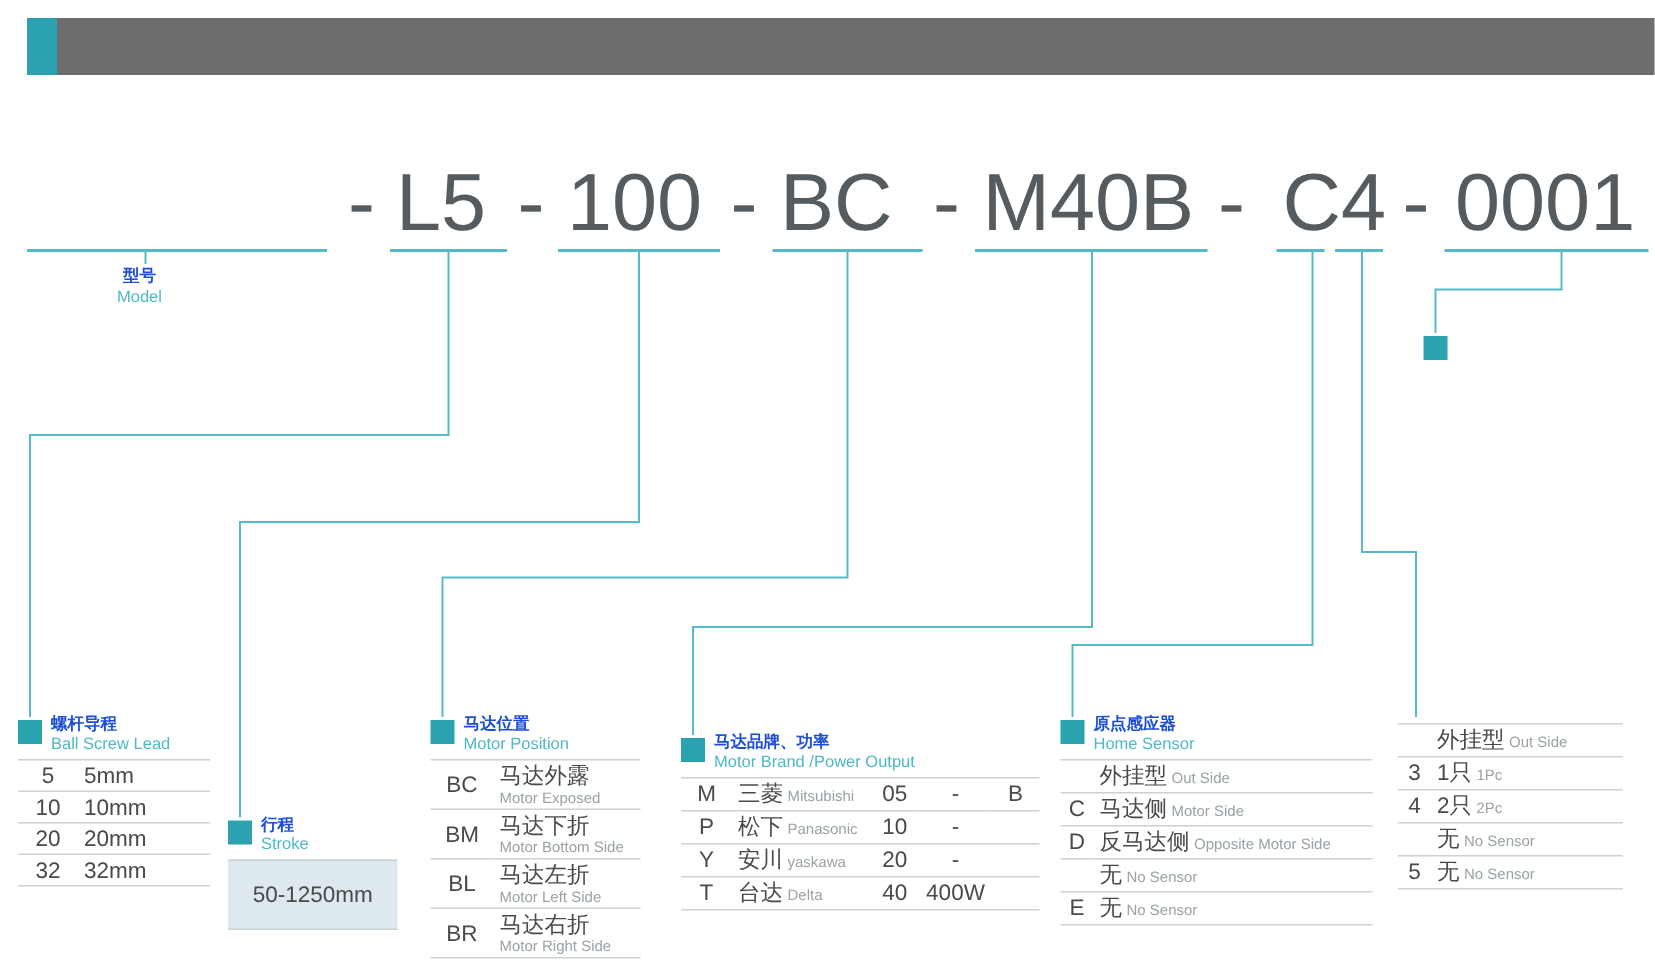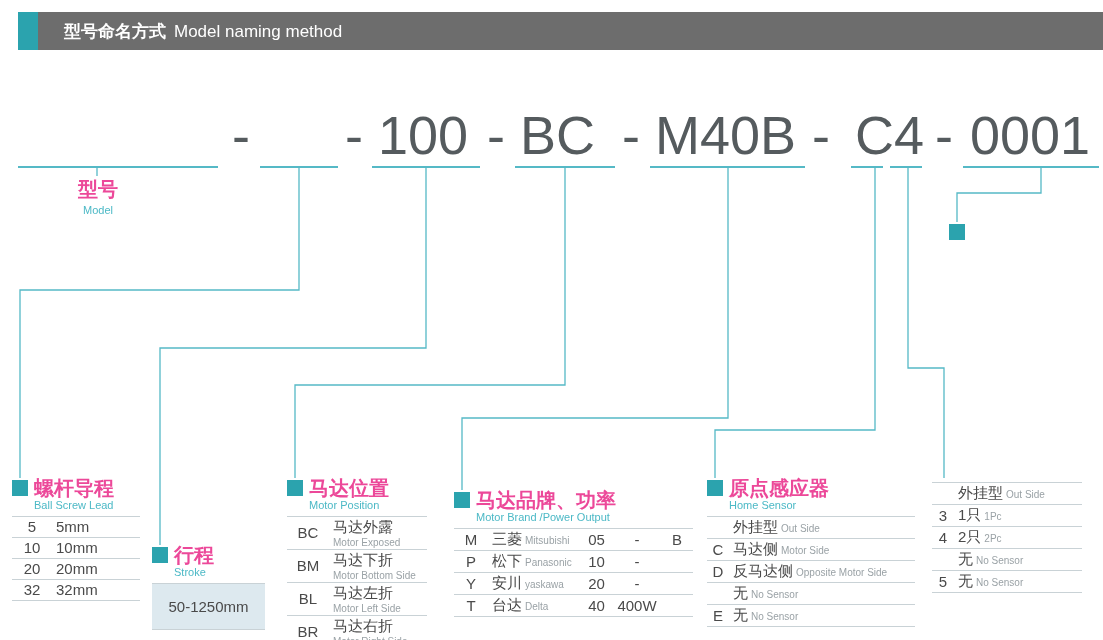--- a/index.html
+++ b/index.html
@@ -47,21 +47,21 @@
   .uline { position:absolute; height:1.5px; background:#55b9c6; }
 
   
   svg.conn { position:absolute; left:0; top:0; width:1103px; height:640px; pointer-events:none; }
 
   
   .callout { position:absolute; }
   .callout-head { display:flex; align-items:flex-start; }
   .sq { width:16px; height:16px; background:#2ba3ae; flex:0 0 auto; margin-top:2px; }
   .callout-titles { margin-left:6px; line-height:1.05; }
-  .t-cn { color:#ec4899; font-weight:bold; font-size:20px; white-space:nowrap; }
+  .t-cn { color:#1d4ed8; font-weight:bold; font-size:11px; white-space:nowrap; }
   .t-en { color:#4cb9c6; font-size:11px; white-space:nowrap; margin-top:1px; }
 
   
   table.spec {
     border-collapse:collapse; margin-top:4px; table-layout:fixed;
   }
   table.spec td {
     border-top:1px solid #c9d2d6;
     border-bottom:1px solid #c9d2d6;
     padding:1px 4px;
@@ -91,27 +91,25 @@
     color:#4a4a4a;
     padding:14px 8px;
     width:113px;
   }
 </style>
 </head>
 <body>
 
 <div class="header-bar">
   <div class="header-accent"></div>
-  <div class="header-text">
-    <span class="header-cn">型号命名方式</span><span class="header-en">Model naming method</span>
-  </div>
 </div>
 
 <div class="model-line">
   <span class="dash" style="left:232px;">-</span>
+  <span class="seg" style="left:264px;">L5</span>
   <span class="dash" style="left:345px;">-</span>
   <span class="seg" style="left:378px;">100</span>
   <span class="dash" style="left:487px;">-</span>
   <span class="seg" style="left:520px;">BC</span>
   <span class="dash" style="left:622px;">-</span>
   <span class="seg" style="left:655px;">M40B</span>
   <span class="dash" style="left:812px;">-</span>
   <span class="seg" style="left:855px;">C4</span>
   <span class="dash" style="left:935px;">-</span>
   <span class="seg" style="left:970px;">0001</span>

